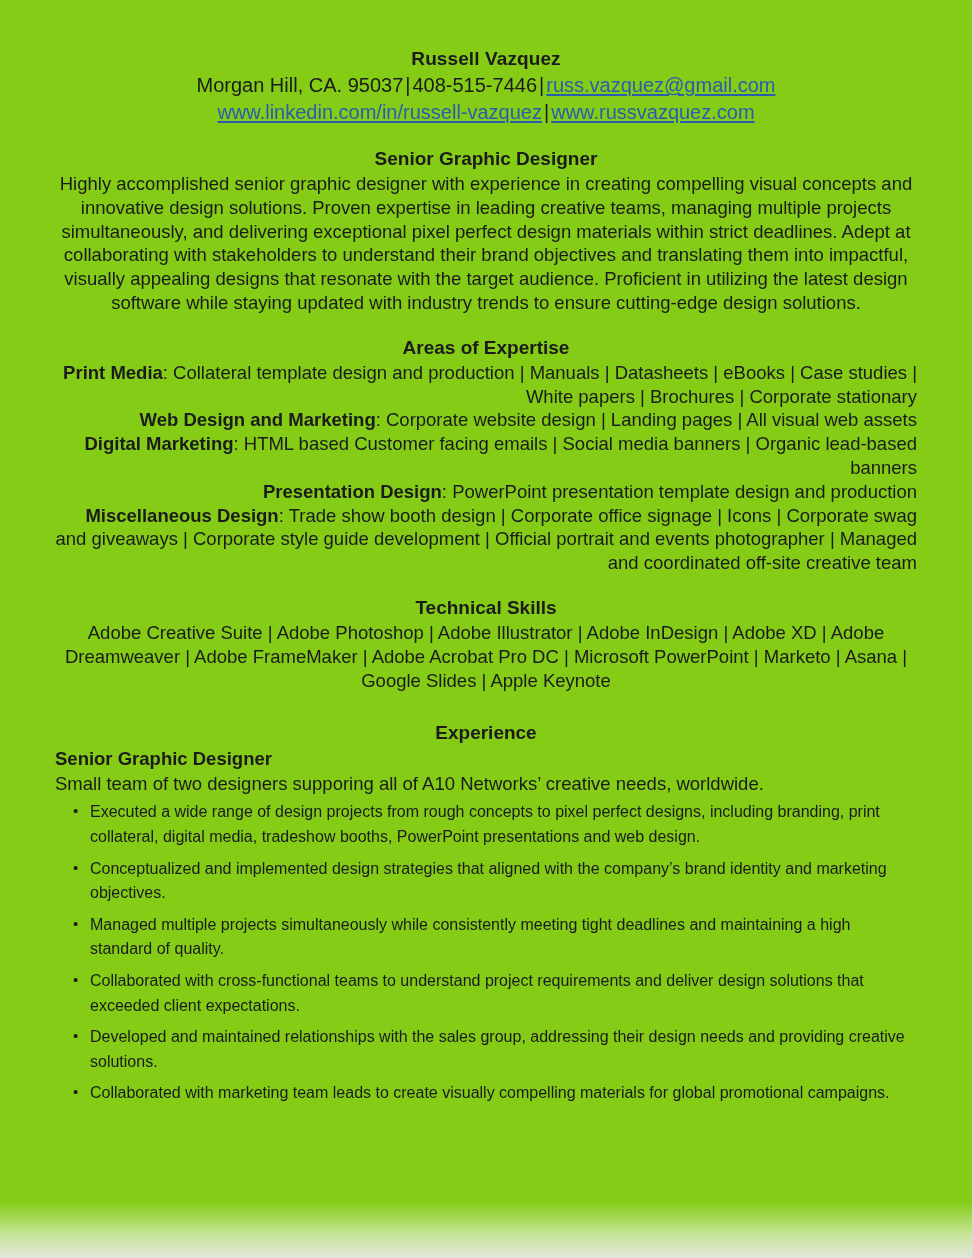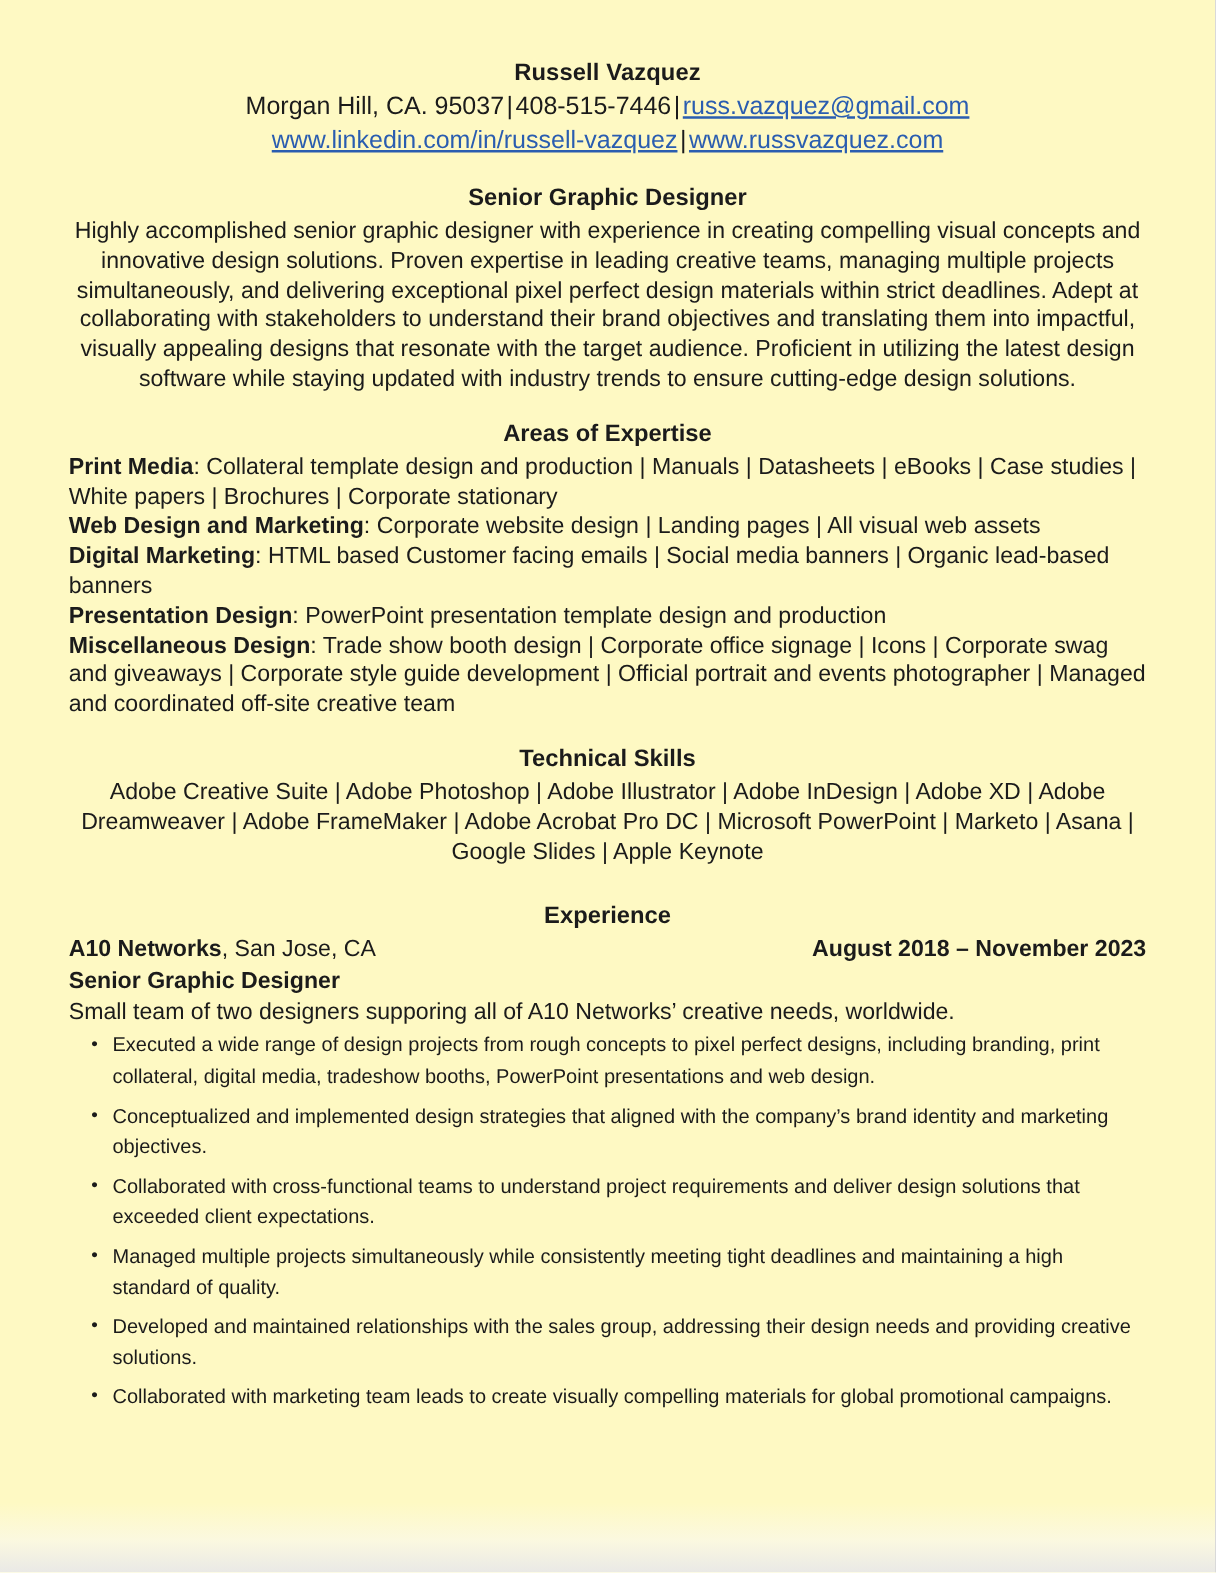--- a/index.html
+++ b/index.html
@@ -10,21 +10,21 @@
   body {
     font-family: "Liberation Sans", sans-serif;
     color: #1b1b1b;
     -webkit-font-smoothing: antialiased;
   }
   .page {
     position: relative;
     width: 973px;
     height: 1258px;
     margin: 0 auto;
-    background: #fef9c3;
+    background: #84cc16;
     border-right: 1px solid #d9d9d9;
     box-sizing: border-box;
     overflow: hidden;
   }
   .page-fade {
     position: absolute;
     left: 0;
     right: 0;
     bottom: 0;
     height: 56px;
@@ -70,21 +70,21 @@
   .section-title.tight { margin-top: 28px; }
 
   
   .summary {
     text-align: center;
     font-size: 18.5px;
     line-height: 23.8px;
     margin: 0;
   }
   .expertise-block {
-    text-align: left;
+    text-align: right;
     font-size: 18.5px;
     line-height: 23.8px;
   }
   .expertise-block b { font-weight: bold; }
 
   .skills-block {
     text-align: center;
     font-size: 18.5px;
     line-height: 23.8px;
   }
@@ -169,35 +169,29 @@
     <div class="expertise-block">
       <b>Miscellaneous Design</b><span>: </span><span>Trade show booth design | Corporate office signage | Icons | Corporate swag and giveaways | Corporate style guide development | Official portrait and events photographer | Managed and coordinated off-site creative team</span>
     </div>
 
     <div class="section-title">Technical Skills</div>
     <div class="skills-block">Adobe Creative Suite | Adobe Photoshop | Adobe Illustrator | Adobe InDesign | Adobe XD | Adobe Dreamweaver | Adobe FrameMaker | Adobe Acrobat Pro DC | Microsoft PowerPoint | Marketo | Asana | Google Slides | Apple Keynote</div>
 
     <div class="section-title tight">Experience</div>
 
     <div>
-      <div class="job-head">
-        <div class="job-company">
-          <b>A10 Networks</b><span>, San Jose, CA</span>
-        </div>
-        <div class="job-dates">August 2018 – November 2023</div>
-      </div>
 
       <div class="job-title">Senior Graphic Designer</div>
       <div class="job-intro">Small team of two designers supporing all of A10 Networks’ creative needs, worldwide.</div>
 
       <ul class="bullets">
         <li>Executed a wide range of design projects from rough concepts to pixel perfect designs, including branding, print collateral, digital media, tradeshow booths, PowerPoint presentations and web design.</li>
         <li>Conceptualized and implemented design strategies that aligned with the company’s brand identity and marketing objectives.</li>
+        <li>Managed multiple projects simultaneously while consistently meeting tight deadlines and maintaining a high standard of quality.</li>
         <li>Collaborated with cross-functional teams to understand project requirements and deliver design solutions that exceeded client expectations.</li>
-        <li>Managed multiple projects simultaneously while consistently meeting tight deadlines and maintaining a high standard of quality.</li>
         <li>Developed and maintained relationships with the sales group, addressing their design needs and providing creative solutions.</li>
         <li>Collaborated with marketing team leads to create visually compelling materials for global promotional campaigns.</li>
       </ul>
     </div>
 
   </div>
   <div class="page-fade"></div>
 </div>
 
 </body></html>

